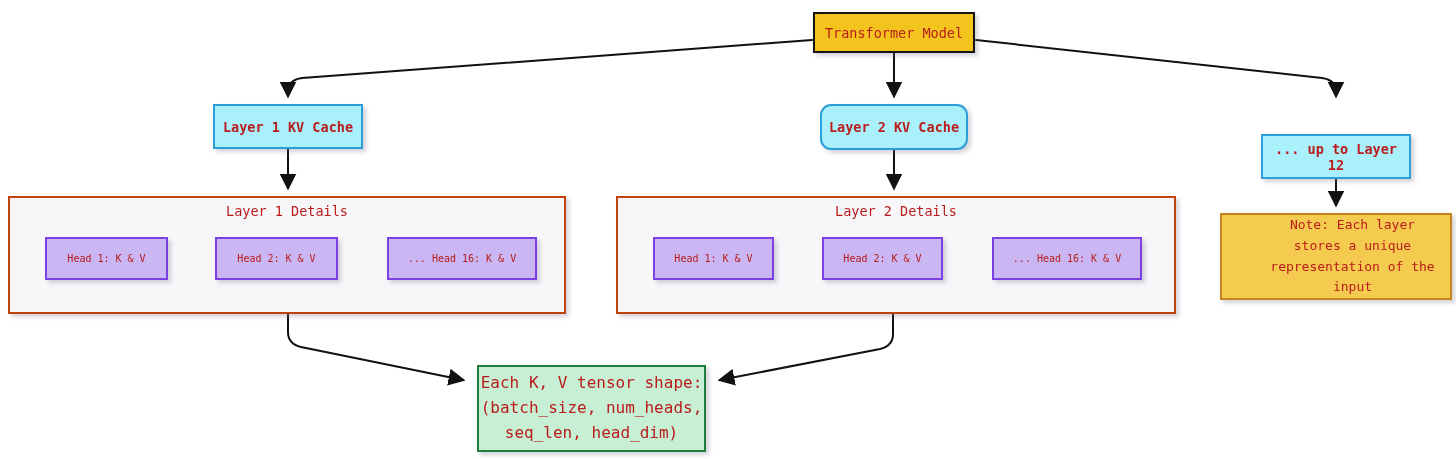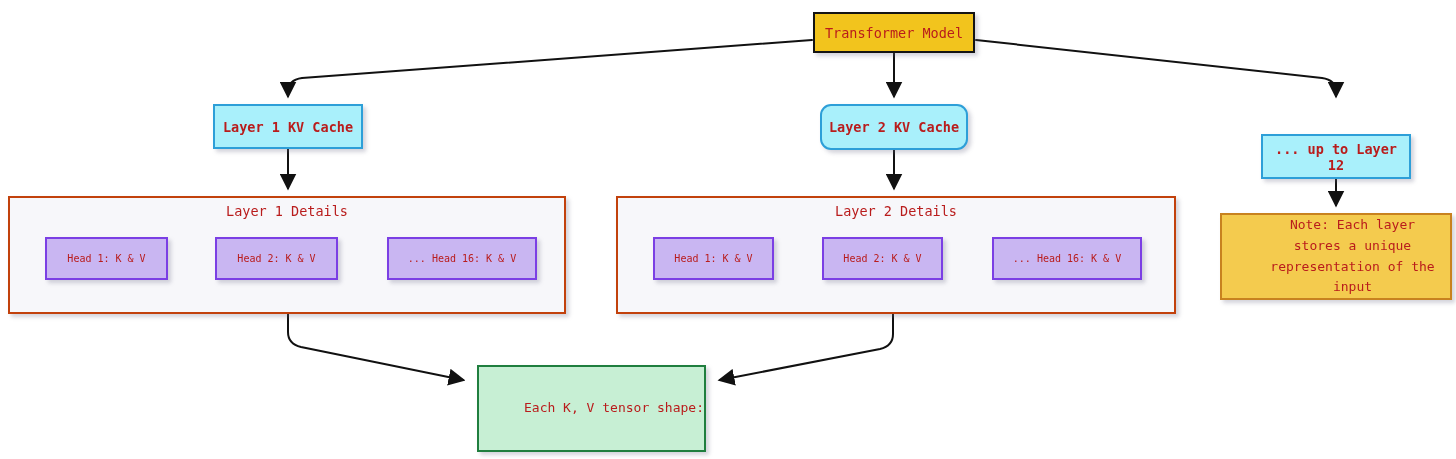--- a/index.html
+++ b/index.html
@@ -18,21 +18,21 @@
     text-align:center;
     border:2px solid #111;
     box-sizing:border-box;
     font-size:13.5px;
     font-weight:500;
     box-shadow:3px 3px 4px rgba(110,110,135,0.30);
   }
   .gold   {background:#F2C41D;border-color:#141414;}
   .cyan   {background:#A9F0FB;border-color:#2D9FD8;font-weight:bold;}
   .purple {background:#C9B6F2;border-color:#7B3FE4;font-size:10px;}
-  .green  {background:#C7EFD4;border-color:#1F7E3E;flex-direction:column;line-height:1.55;font-size:13px;align-items:flex-end;}
+  .green  {background:#C7EFD4;border-color:#1F7E3E;flex-direction:column;line-height:1.55;font-size:16px;}
   .note   {background:#F4CB4E;border-color:#C8821F;line-height:1.6;font-size:13px;padding:6px 12px;}
   .container{
     position:absolute;
     background:#F7F7FA;
     border:2px solid #c2410c;
     box-sizing:border-box;
     box-shadow:3px 3px 4px rgba(110,110,135,0.30);
   }
   .container .ctitle{
     position:absolute;top:5px;left:0;right:0;
@@ -81,15 +81,17 @@
     <div class="ctitle">Layer 2 Details</div>
     <div class="node purple" style="left:35px;top:39px;width:121px;height:43px;">Head 1: K &amp; V</div>
     <div class="node purple" style="left:204px;top:39px;width:121px;height:43px;">Head 2: K &amp; V</div>
     <div class="node purple" style="left:374px;top:39px;width:150px;height:43px;">... Head 16: K &amp; V</div>
   </div>
 
   <div class="node note" style="left:1220px;top:213px;width:232px;height:87px;padding-left:45px;">Note: Each layer stores a unique representation of the input</div>
 
   <div class="node green" style="left:477px;top:365px;width:229px;height:87px;">
     <span>Each K, V tensor shape:</span>
+    <span>(batch_size, num_heads,</span>
+    <span>seq_len, head_dim)</span>
   </div>
 
 </div>
 
 </body></html>

